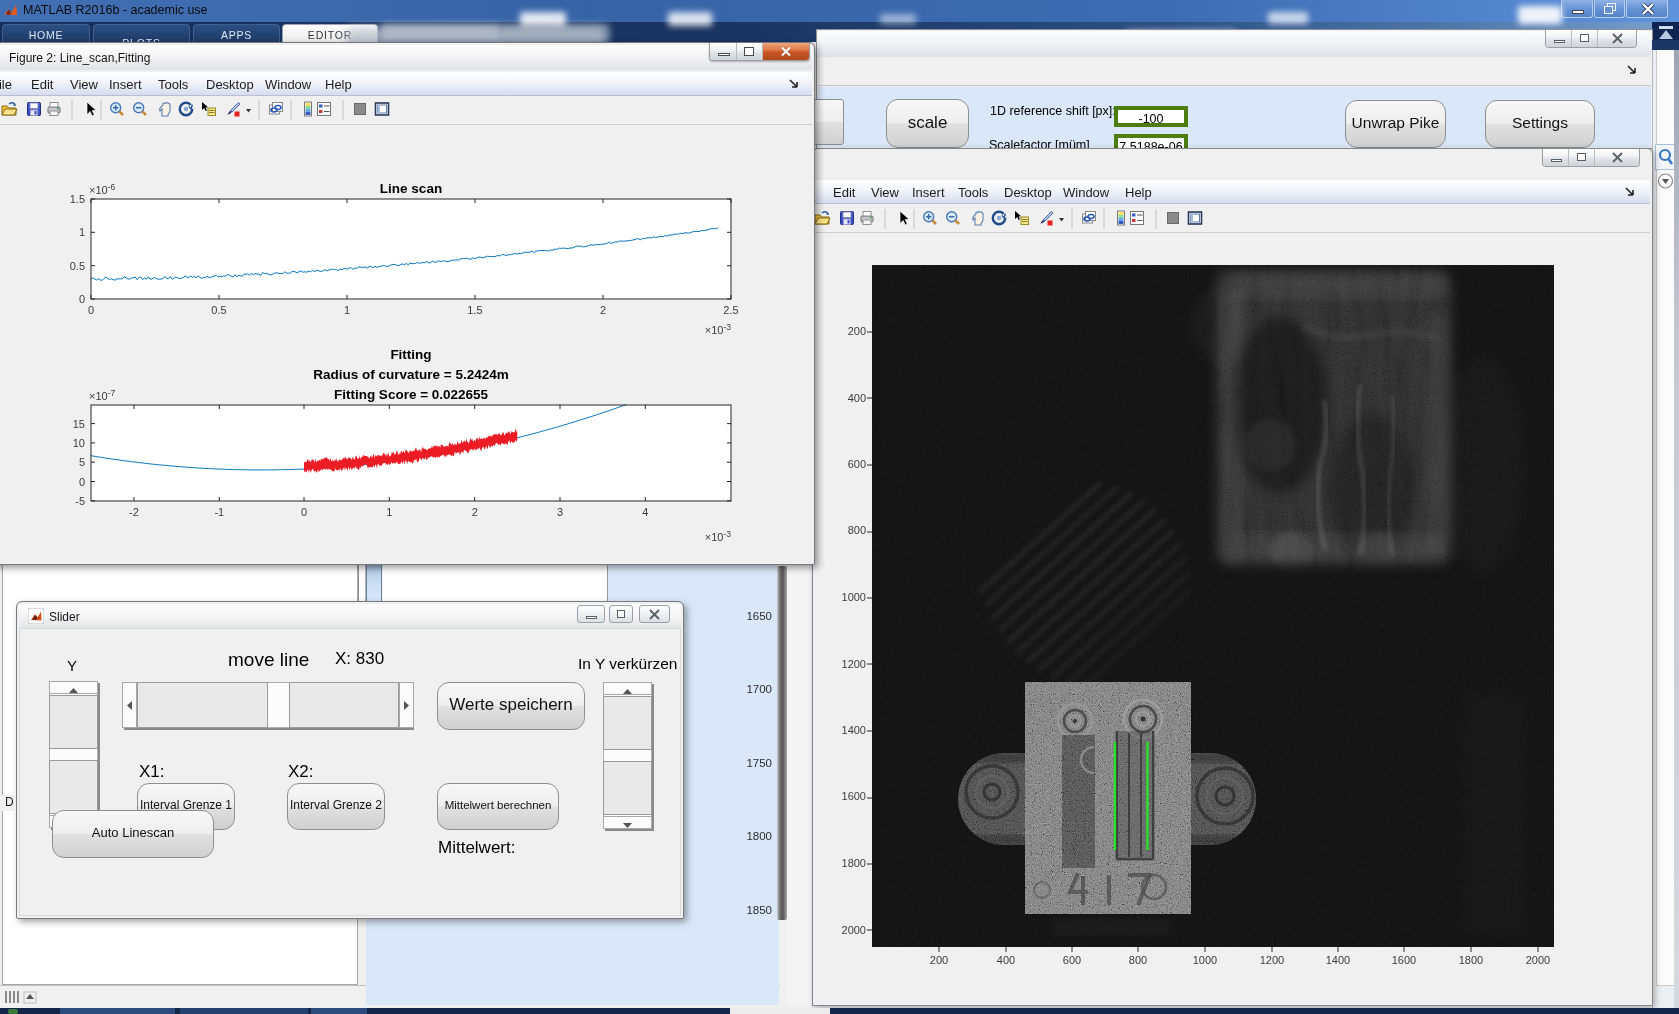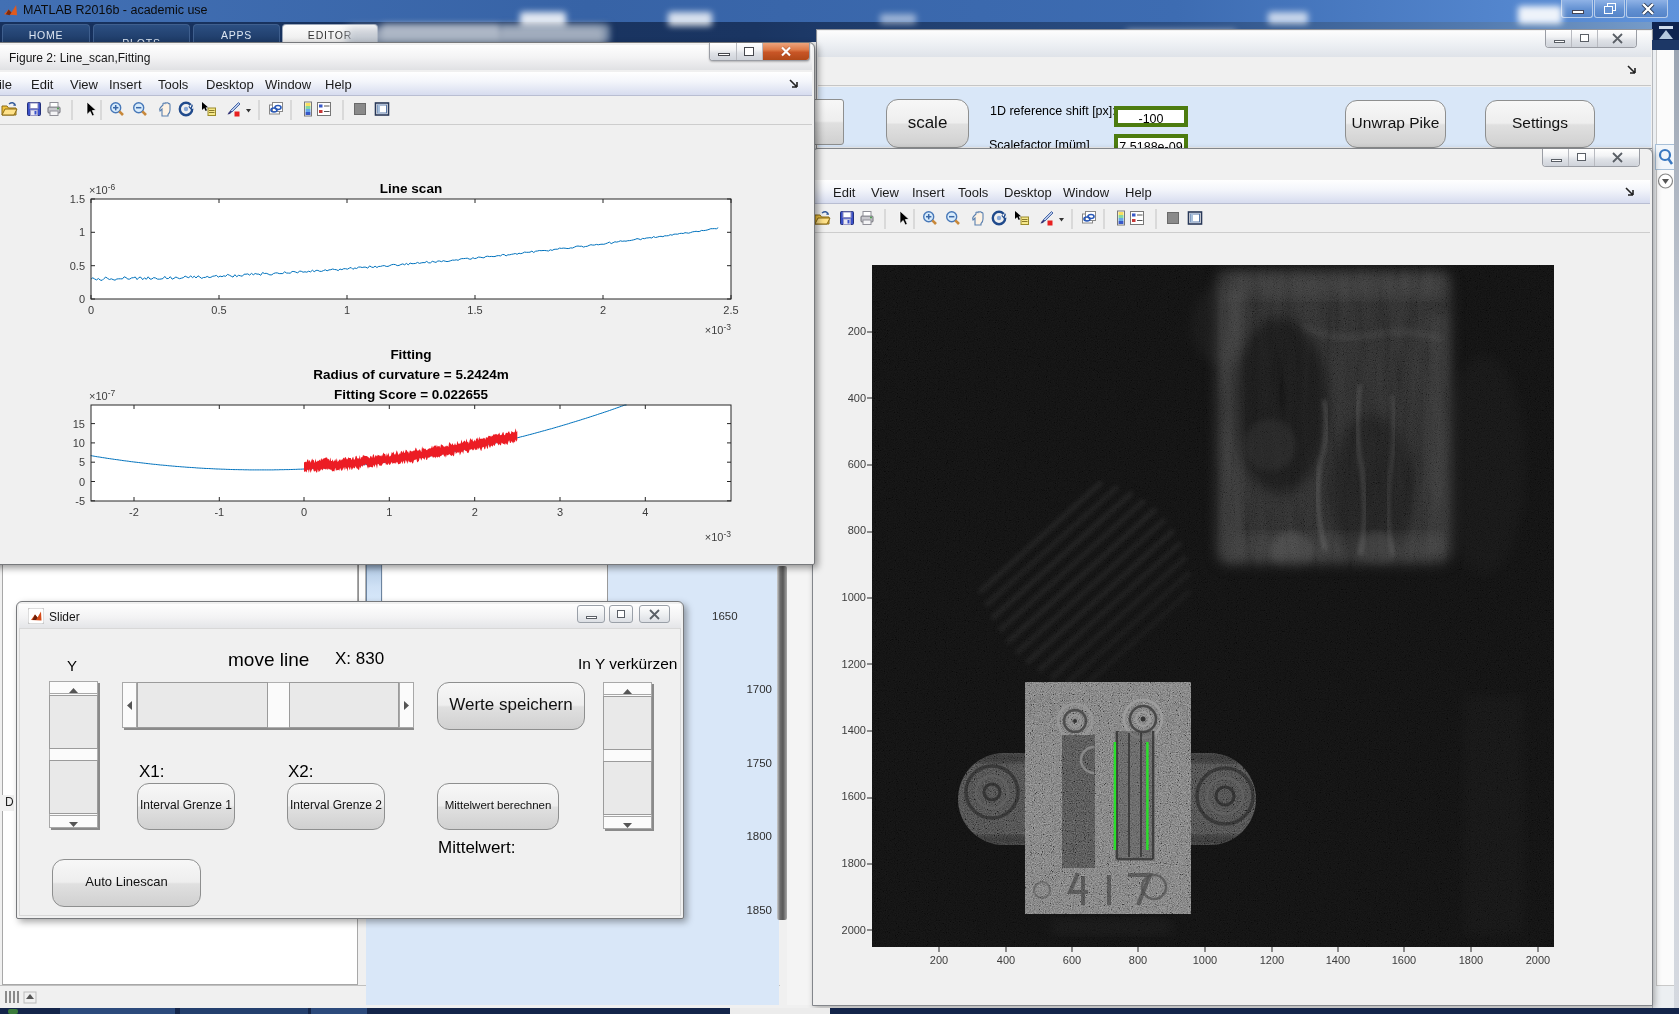--- a/index.html
+++ b/index.html
@@ -98,21 +98,21 @@
       </g>
  <path d="M22 9 L30 9 L26 4 Z" fill="#555"></path>
  <rect x="20" y="2" width="12" height="11" fill="none" stroke="#bbb"></rect>
     </svg>
 </div>
 
 <div class="abs" style="left:383px;top:560px;width:225px;height:46px;background:#ffffff;border-right:1px solid #9a9a9a"></div>
 <div class="abs" style="left:608px;top:560px;width:171px;height:445px;background:#d9e7f8"></div>
 <div class="abs" style="left:366px;top:905px;width:413px;height:100px;background:#d9e7f8"></div>
 
-<div class="abs" style="left:712px;top:610px;width:60px;font-size:11.5px;color:#2e2e2e">1650</div>
+<div class="abs" style="left:712px;top:610px;width:60px;text-align:right;font-size:11.5px;color:#2e2e2e">1650</div>
 <div class="abs" style="left:712px;top:683px;width:60px;text-align:right;font-size:11.5px;color:#2e2e2e">1700</div>
 <div class="abs" style="left:712px;top:757px;width:60px;text-align:right;font-size:11.5px;color:#2e2e2e">1750</div>
 <div class="abs" style="left:712px;top:830px;width:60px;text-align:right;font-size:11.5px;color:#2e2e2e">1800</div>
 <div class="abs" style="left:712px;top:904px;width:60px;text-align:right;font-size:11.5px;color:#2e2e2e">1850</div>
 <div class="abs" style="left:777px;top:566px;width:10px;height:354px;background:linear-gradient(90deg,#cdcdcd,#6e6e6e 30%,#585858 60%,#a8a8a8);border-radius:2px;filter:blur(.4px)"></div>
 <div class="abs" style="left:787px;top:560px;width:25px;height:445px;background:#f4f4f4"></div>
 
 <div class="abs" style="left:816px;top:29px;width:837px;height:120px;background:#f0f0f0;border:1px solid #8f9299">
  <div style="position:absolute;left:1px;right:1px;top:1px;height:26px;background:linear-gradient(180deg,#fdfdfd,#eceff3 55%,#dfe3e9)"></div>
  <div style="position:absolute;left:1px;right:1px;top:27px;height:29px;background:#f0f0f0;border-bottom:1px solid #c6c6c6"></div>
@@ -133,21 +133,21 @@
         <path d="M15 4 L24 13 M24 4 L15 13" stroke="#5a5f66" stroke-width="1.8"></path>
       </svg>
     </div>
 </div>
 
 <div class="btn7" style="left:812px;top:99px;width:32px;height:46px;border-radius:0 3px 3px 0"></div>
 <div class="btn7" style="left:886px;top:99px;width:83px;height:49px;font-size:17px;line-height:46px">scale</div>
 <div class="guilabel" style="left:990px;top:104px;font-size:12.5px">1D reference shift [px]:</div>
 <div class="fld" style="left:1114px;top:106px;width:74px;height:21px;line-height:19px">-100</div>
 <div class="guilabel" style="left:989px;top:138px;font-size:12.5px">Scalefactor [müm]</div>
-<div class="fld" style="left:1114px;top:134px;width:74px;height:21px;line-height:19px">7.5188e-09</div>
+<div class="fld" style="left:1114px;top:134px;width:74px;height:21px;line-height:19px">7.5188e-06</div>
 <div class="btn7" style="left:1345px;top:100px;width:101px;height:48px;font-size:15.5px;line-height:44px">Unwrap Pike</div>
 <div class="btn7" style="left:1485px;top:100px;width:110px;height:48px;font-size:15.5px;line-height:44px">Settings</div>
 
 <div class="abs" style="left:1652px;top:42px;width:27px;height:966px;background:#eceff2;border-left:1px solid #b6b9be"></div>
 <div class="abs" style="left:1656px;top:46px;width:19px;height:940px;background:#fbfbfb;border:1px solid #c9c9c9"></div>
 <div class="abs" style="left:1655px;top:144px;width:21px;height:26px;background:#f2f6fa;border:1px solid #a8c0d8">
  <svg width="19" height="24" viewBox="0 0 19 24">
       <circle cx="9" cy="10" r="5" fill="none" stroke="#3a78c0" stroke-width="2.2"></circle>
       <line x1="12.5" y1="14" x2="16" y2="19" stroke="#3a78c0" stroke-width="2.5"></line>
     </svg>
@@ -716,20 +716,20 @@
  <div class="sldarrow" style="left:277px;top:0;width:15px;height:46px"><svg width="13" height="44">
         <path d="M4 18 L4 27 L9 22.5 Z" fill="#555"></path>
       </svg></div>
  <div class="abs" style="left:2px;top:46px;width:290px;height:2px;background:#8a8a8a"></div>
 </div>
 
 <div class="btn7" style="left:437px;top:682px;width:148px;height:48px;font-size:17px;line-height:44px">Werte speichern</div>
 <div class="btn7" style="left:137px;top:783px;width:98px;height:47px;font-size:12px;line-height:43px">Interval Grenze 1</div>
 <div class="btn7" style="left:287px;top:783px;width:98px;height:47px;font-size:12px;line-height:43px">Interval Grenze 2</div>
 <div class="btn7" style="left:437px;top:783px;width:122px;height:47px;font-size:11.5px;line-height:43px">Mittelwert berechnen</div>
-<div class="btn7" style="left:52px;top:859px;width:149px;height:48px;font-size:13px;line-height:44px">Auto Linescan</div>
+<div class="btn7" style="left:52px;top:810px;width:162px;height:48px;font-size:13px;line-height:44px">Auto Linescan</div>
 
 <div class="abs" style="left:0;top:1008px;width:1679px;height:6px;background:#14254a"></div>
 <div class="abs" style="left:60px;top:1008px;width:115px;height:6px;background:#2c4a7c"></div>
 <div class="abs" style="left:180px;top:1008px;width:128px;height:6px;background:#24406e"></div>
 <div class="abs" style="left:311px;top:1008px;width:56px;height:6px;background:#2c4a7c"></div>
 <div class="abs" style="left:730px;top:1008px;width:100px;height:6px;background:#ececec"></div>
 <div class="abs" style="left:8px;top:1009px;width:10px;height:5px;background:#3a7a3a;border-radius:2px"></div>
 
 </body></html>

